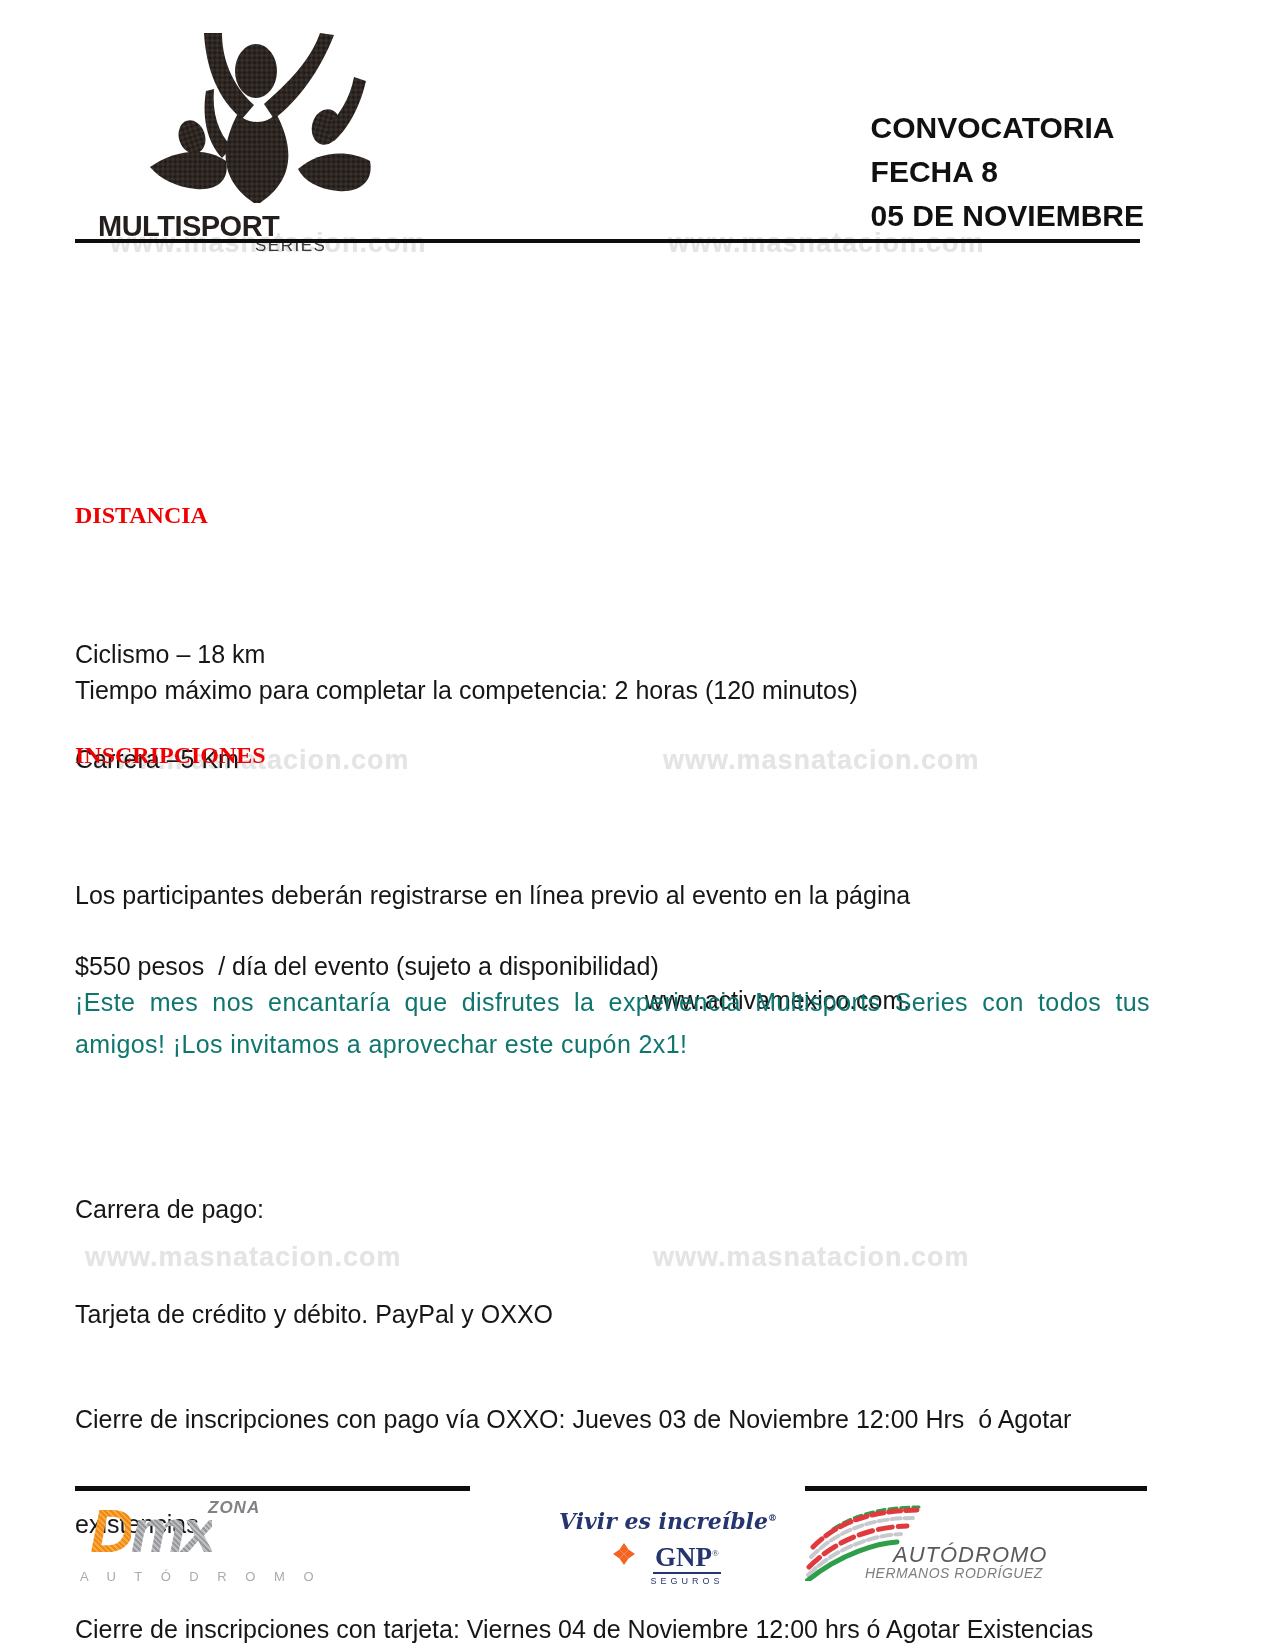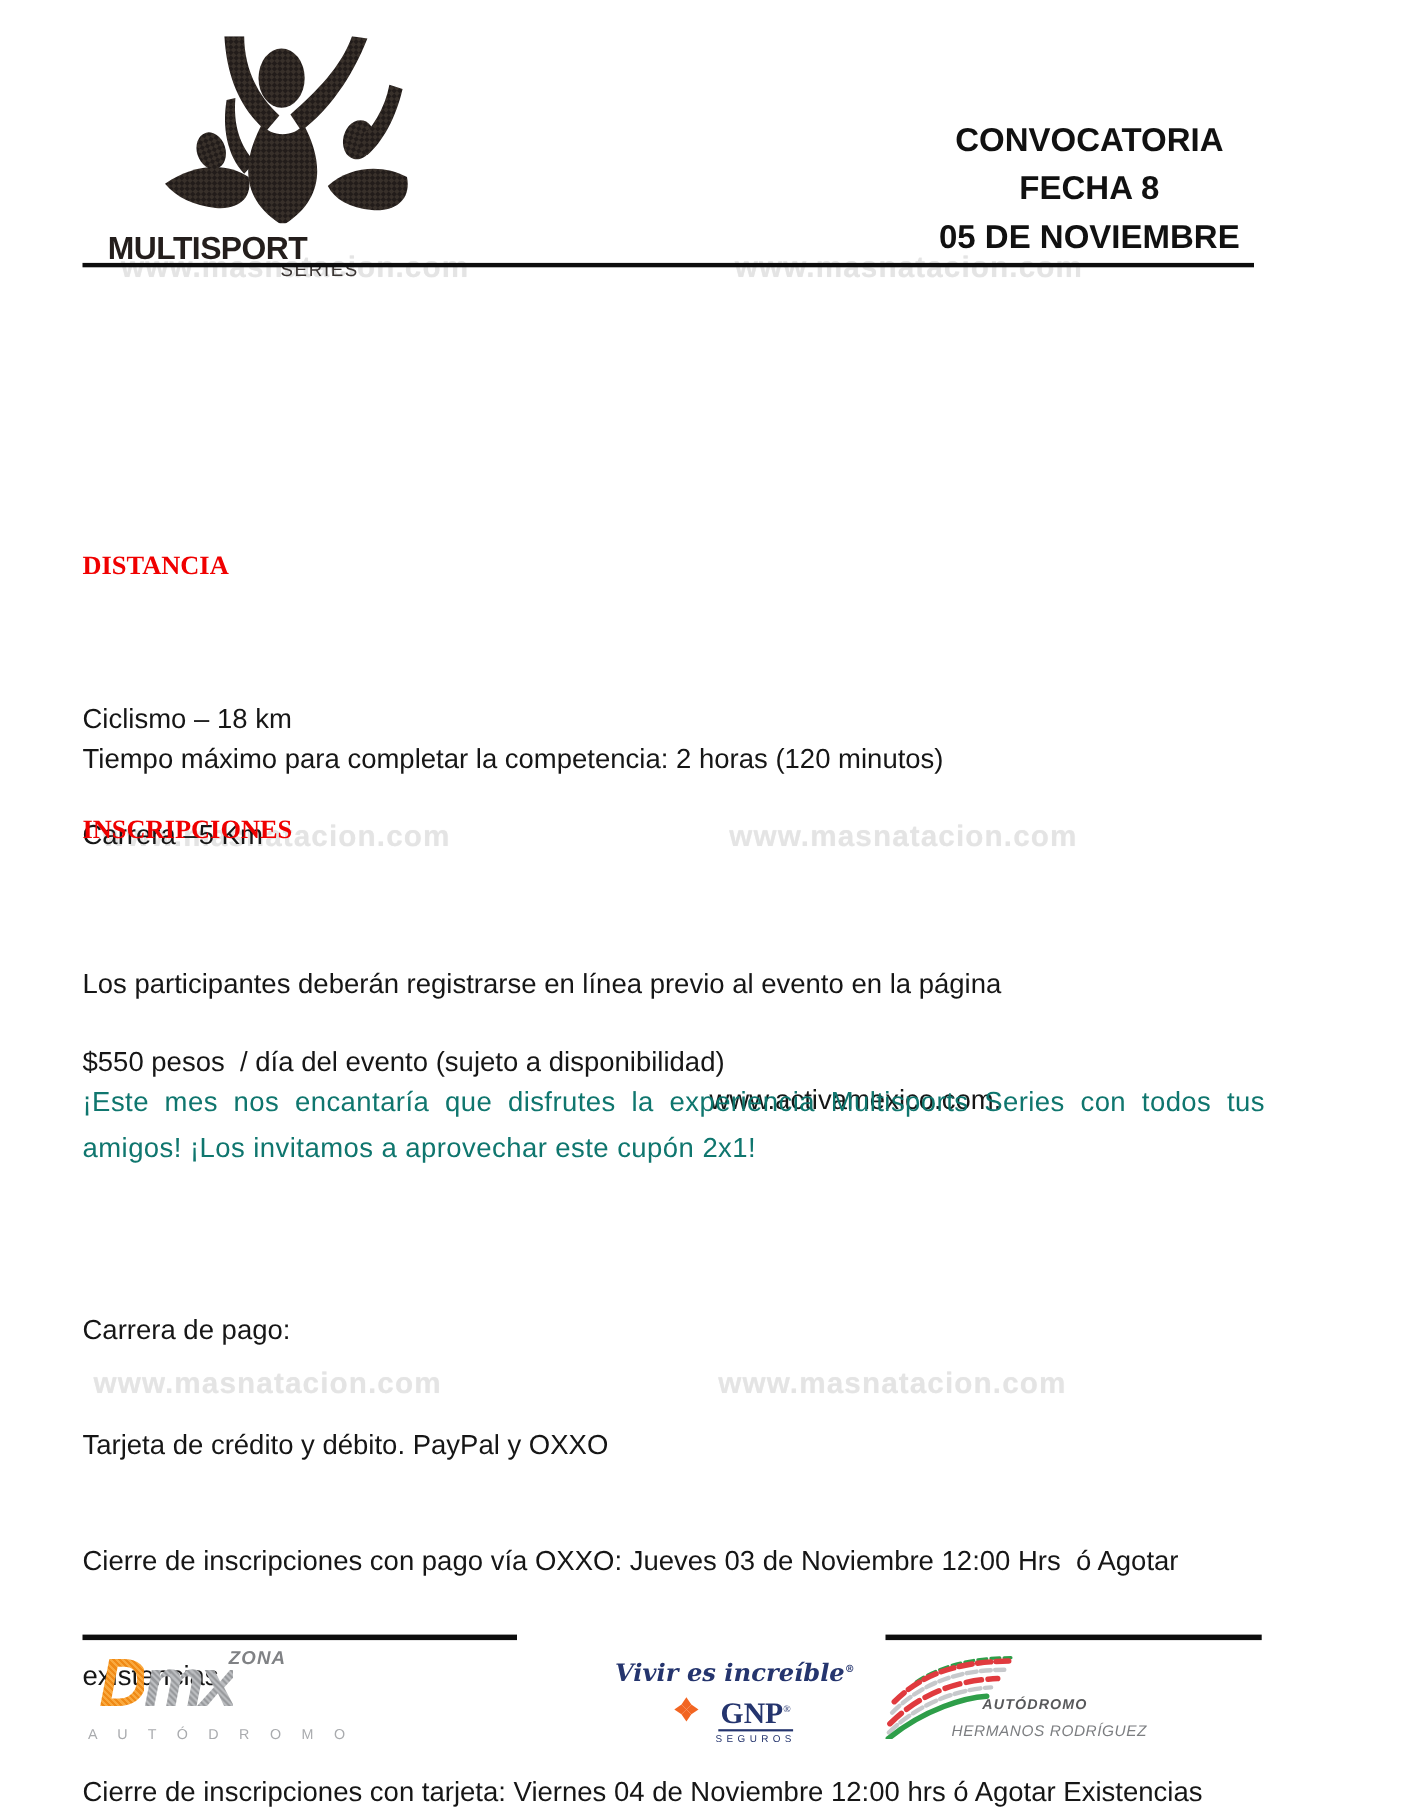--- a/index.html
+++ b/index.html
@@ -38,22 +38,22 @@
   .ms-figures{position:absolute;left:63px;top:3px;}
   .ms-title{
     position:absolute;left:13px;top:180px;
     font-size:29px;font-weight:700;letter-spacing:-0.5px;color:#241e1c;white-space:nowrap;
   }
   .ms-subtitle{
     position:absolute;left:170px;top:206px;
     font-size:17px;font-weight:400;letter-spacing:1.5px;color:#3a3533;white-space:nowrap;
   }
   .doc-title{
-    position:absolute;right:148px;top:106px;z-index:2;
-    text-align:center;font-size:30px;font-weight:700;line-height:44px;color:#111;
+    position:absolute;right:131px;top:106px;z-index:2;
+    text-align:left;font-size:30px;font-weight:700;line-height:44px;color:#111;
   }
   .header-rule{position:absolute;left:75px;top:239px;width:1065px;height:4px;background:#0d0d0d;z-index:3;}
   
   .para{position:absolute;left:75px;z-index:1;font-size:25px;line-height:35px;color:var(--body-text);white-space:pre;}
   .red-heading{
     position:absolute;left:75px;z-index:2;
     font-family:Liberation Serif, serif;font-weight:700;font-size:24px;
     color:var(--heading-red);white-space:nowrap;
   }
   .promo{position:absolute;left:75px;top:981px;width:1075px;z-index:1;
@@ -78,21 +78,21 @@
   .gnp-slogan{font-family:"DejaVu Serif",serif;font-style:italic;font-weight:700;font-size:22px;white-space:nowrap;}
   .gnp-slogan sup{font-size:9px;}
   .gnp-row{display:flex;justify-content:center;align-items:flex-start;margin-top:6px;gap:14px;}
   .gnp-name-wrap{display:flex;flex-direction:column;align-items:center;}
   .gnp-name{font-family:"Liberation Serif",serif;font-weight:700;font-size:27px;line-height:27px;
     border-bottom:2px solid var(--gnp-navy);padding:0 2px 1px 2px;}
   .gnp-name sup{font-size:9px;font-weight:400;}
   .gnp-seguros{font-size:9px;letter-spacing:4px;margin-top:2px;}
   .ahr{position:absolute;left:805px;top:1495px;width:345px;height:95px;z-index:2;}
   .ahr-swoosh{position:absolute;left:0;top:8px;}
-  .ahr-name{position:absolute;left:88px;top:47px;font-size:13px;font-weight:700;font-style:italic;
+  .ahr-name{position:absolute;left:88px;top:47px;font-size:22px;font-weight:400;font-style:italic;
     color:var(--ahr-gray);letter-spacing:1px;white-space:nowrap;}
   .ahr-sub{position:absolute;left:60px;top:70px;font-size:14px;font-style:italic;
     color:var(--ahr-subgray);letter-spacing:0.5px;white-space:nowrap;}
 </style>
 </head>
 <body>
 
 <div class="page">
 
   <span class="wm" style="left:110px;top:228px;">www.masnatacion.com</span>

